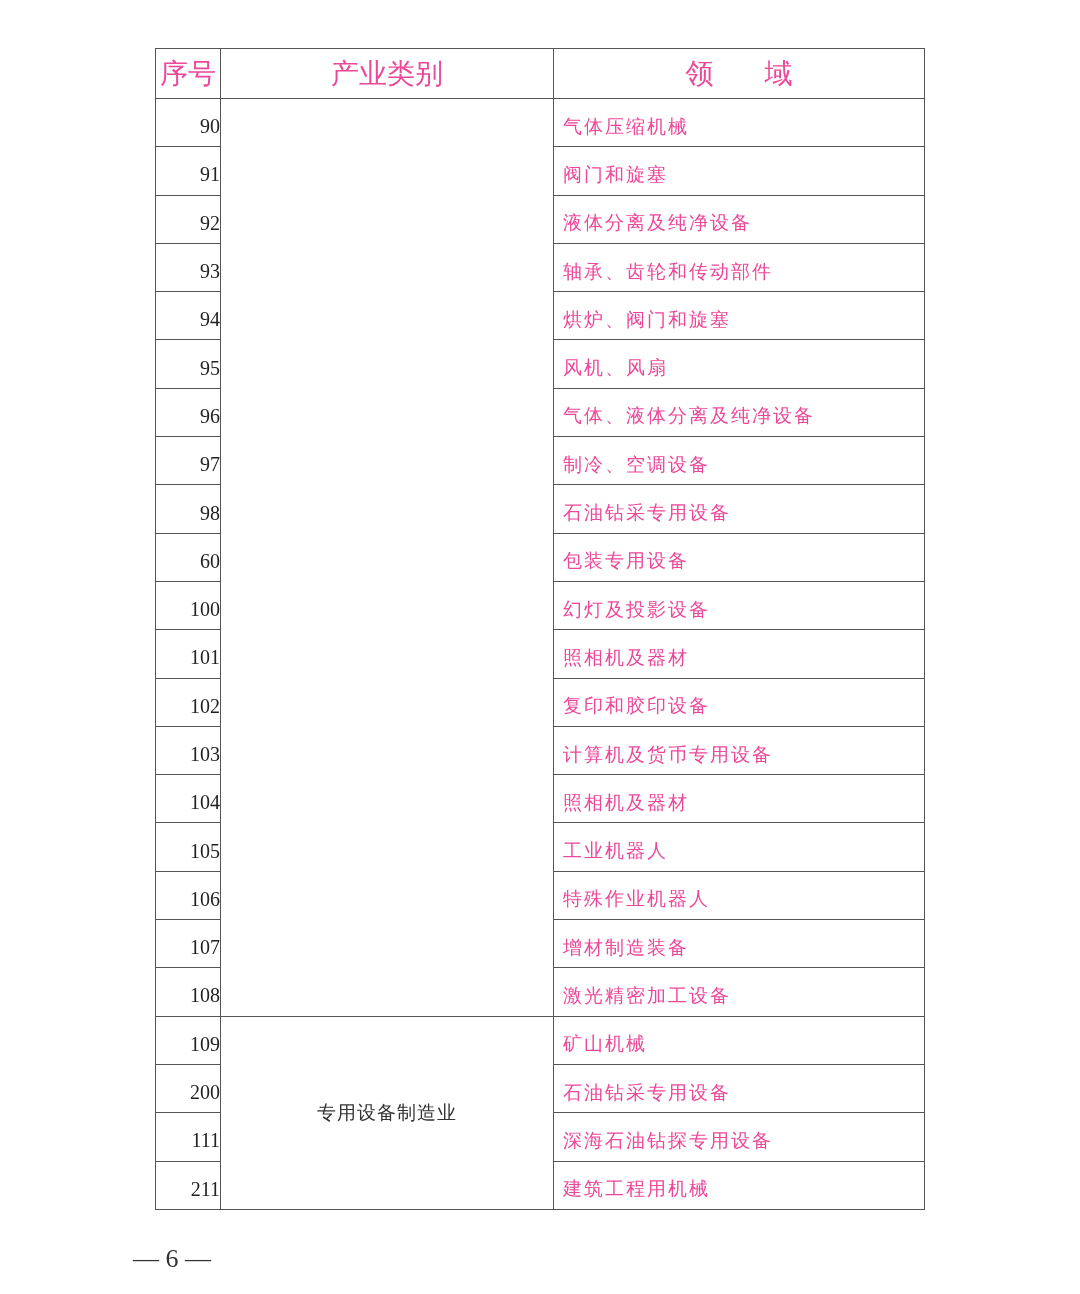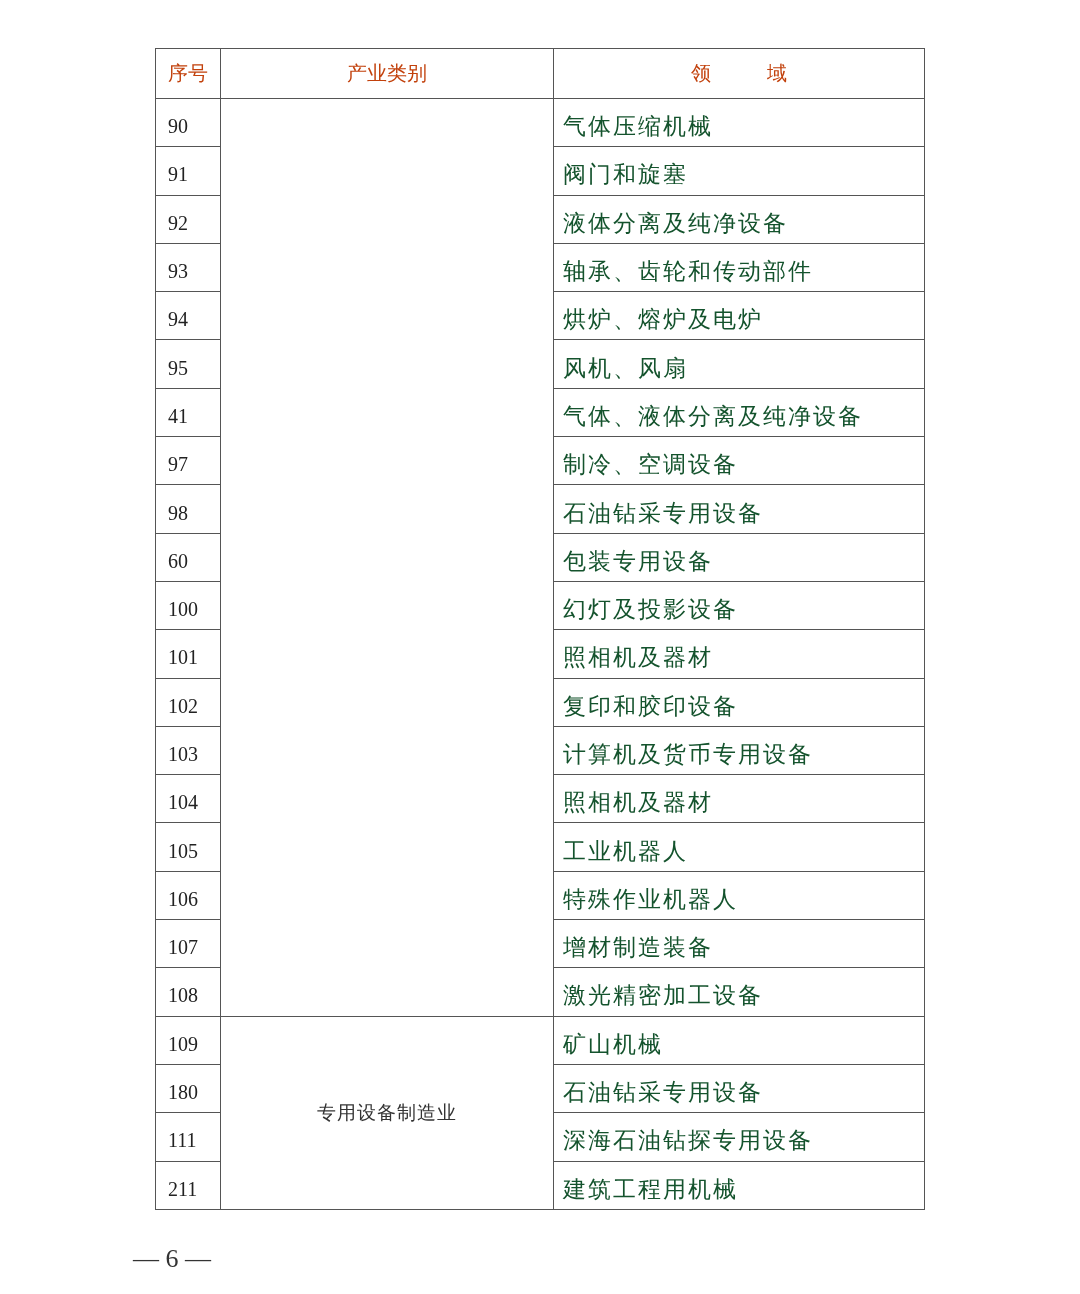--- a/index.html
+++ b/index.html
@@ -2,26 +2,26 @@
 <html><head>
 <meta charset="utf-8">
 <style>
   html, body { margin: 0; padding: 0; background: #ffffff; }
   body { width: 1080px; height: 1294px; position: relative; overflow: hidden;
          font-family: "DejaVu Serif", "Liberation Serif", serif; color: #222; }
   .table { position: absolute; left: 155px; top: 48px; width: 769px;
            border-collapse: collapse; table-layout: fixed; }
   .table td, .table th { border: 1.5px solid #555; padding: 0; height: 48.3px; box-sizing: border-box;
            font-weight: normal; vertical-align: middle; }
-  .table th { height: 50px; font-family: Liberation Mono, monospace; font-size: 20px; color: #c2410c; }
+  .table th { height: 50px; font-family: Liberation Serif, serif; font-size: 28px; color: #ec4899; }
   col.c1 { width: 65px; }
   col.c2 { width: 333px; }
   col.c3 { width: 371px; }
-  .num { font-family: "Liberation Serif", "DejaVu Serif", serif; font-size: 20px; padding-left: 12px !important; padding-top: 8px !important; text-align: left; }
-  .dom { font-family: "DejaVu Sans", "Liberation Sans", sans-serif; font-size: 23px; letter-spacing: 2px; padding-left: 9px !important; padding-top: 8px !important; text-align: left; color: #14532d; }
+  .num { font-family: "Liberation Serif", "DejaVu Serif", serif; font-size: 20px; padding-left: 12px !important; padding-top: 8px !important; text-align: right; }
+  .dom { font-family: "DejaVu Sans", "Liberation Sans", sans-serif; font-size: 19px; letter-spacing: 2px; padding-left: 9px !important; padding-top: 8px !important; text-align: left; color: #ec4899; }
   .cat { text-align: center; font-family: Liberation Sans, sans-serif; font-size: 19px; letter-spacing: 1px; color: #333; }
   .th-domain { letter-spacing: 22px; padding-left: 22px !important; }
   .page-num { position: absolute; left: 133px; top: 1244px; font-family: "Liberation Serif", "DejaVu Serif", serif;
               font-size: 26px; color: #333; white-space: nowrap; }
 </style>
 </head>
 <body>
 
 <table class="table">
   <colgroup>
@@ -49,28 +49,28 @@
     <tr>
         <td class="num">92</td>
         <td class="dom">液体分离及纯净设备</td>
       </tr>
     <tr>
         <td class="num">93</td>
         <td class="dom">轴承、齿轮和传动部件</td>
       </tr>
     <tr>
         <td class="num">94</td>
-        <td class="dom">烘炉、熔炉及电炉</td>
+        <td class="dom">烘炉、阀门和旋塞</td>
       </tr>
     <tr>
         <td class="num">95</td>
         <td class="dom">风机、风扇</td>
       </tr>
     <tr>
-        <td class="num">41</td>
+        <td class="num">96</td>
         <td class="dom">气体、液体分离及纯净设备</td>
       </tr>
     <tr>
         <td class="num">97</td>
         <td class="dom">制冷、空调设备</td>
       </tr>
     <tr>
         <td class="num">98</td>
         <td class="dom">石油钻采专用设备</td>
       </tr>
@@ -114,21 +114,21 @@
         <td class="num">108</td>
         <td class="dom">激光精密加工设备</td>
       </tr>
 
     <tr>
       <td class="num">109</td>
       <td class="cat" rowspan="4">专用设备制造业</td>
       <td class="dom">矿山机械</td>
     </tr>
     <tr>
-        <td class="num">180</td>
+        <td class="num">200</td>
         <td class="dom">石油钻采专用设备</td>
       </tr>
     <tr>
         <td class="num">111</td>
         <td class="dom">深海石油钻探专用设备</td>
       </tr>
     <tr>
         <td class="num">211</td>
         <td class="dom">建筑工程用机械</td>
       </tr>

